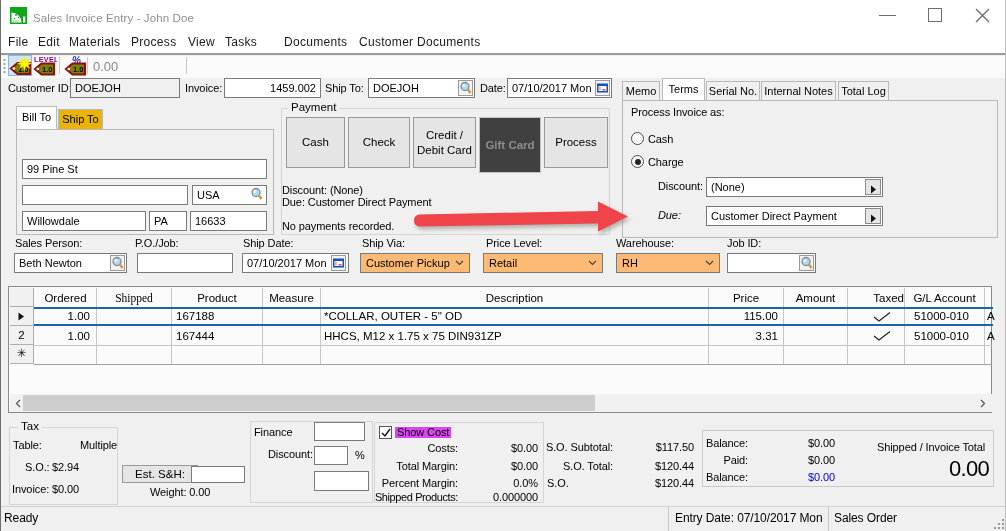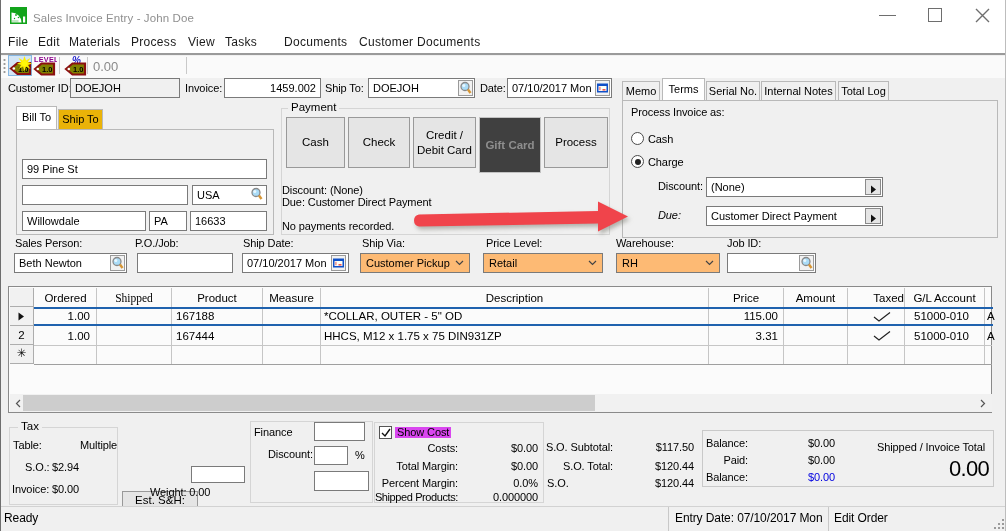--- a/index.html
+++ b/index.html
@@ -309,21 +309,21 @@
 
 <div class="gb" style="left:9px;top:427px;width:109px;height:78px;">
       <span class="cap" style="left:8px;">Tax</span>
     </div>
 <div class="lbl" style="left:13px;top:440px;">Table:</div>
     <div class="lbl" style="left:52px;top:440px;margin-left:28px;">Multiple</div>
 <div class="lbl" style="left:25px;top:462px;">S.O.:</div>
     <div class="lbl" style="left:52px;top:462px;">$2.94</div>
 <div class="lbl" style="left:12px;top:484px;">Invoice:</div>
     <div class="lbl" style="left:52px;top:484px;">$0.00</div>
-<div class="btn" style="left:122px;top:491px;width:76px;height:18px;">Est. S&amp;H:</div>
+<div class="btn" style="left:122px;top:465px;width:76px;height:18px;">Est. S&amp;H:</div>
 <div class="tb" style="left:191px;top:466px;width:54px;height:17px;"></div>
 <div class="lbl" style="left:150px;top:487px;">Weight: 0.00</div>
 <div class="gb" style="left:250px;top:421px;width:123px;height:82px;"></div>
 <div class="lbl" style="left:252px;top:427px;background:#f0f0f0;padding:0 2px;">Finance</div>
 <div class="tb" style="left:314px;top:422px;width:51px;height:19px;"></div>
 <div class="lbl" style="left:268px;top:449px;">Discount:</div>
 <div class="tb" style="left:314px;top:446px;width:34px;height:19px;"></div>
 <div class="lbl" style="left:355px;top:450px;">%</div>
 <div class="tb" style="left:314px;top:471px;width:55px;height:20px;"></div>
 <div class="gb" style="left:374px;top:422px;width:170px;height:81px;"></div>
@@ -354,21 +354,21 @@
 <div class="lbl" style="left:748px;top:472px;transform:translateX(-100%);">Balance:</div>
     <div class="lbl" style="left:835px;top:472px;transform:translateX(-100%);color:#0000e0;">$0.00</div>
 <div class="lbl" style="left:877px;top:442px;">Shipped / Invoice Total</div>
 <div class="abs" style="left:989px;top:458px;transform:translateX(-100%);font-size:22px;letter-spacing:-0.7px;color:#000;line-height:1;">0.00</div>
 
 <div class="abs" style="left:0;top:506px;width:1006px;height:25px;background:#f0f0f0;border-top:1px solid #d2d2d2;"></div>
 <div class="lbl" style="left:4px;top:512px;font-size:12px;">Ready</div>
 <div class="abs" style="left:668px;top:507px;width:1px;height:24px;background:#c8c8c8;"></div>
 <div class="lbl" style="left:675px;top:512px;font-size:12px;">Entry Date: 07/10/2017 Mon</div>
 <div class="abs" style="left:828px;top:507px;width:1px;height:24px;background:#c8c8c8;"></div>
-<div class="lbl" style="left:834px;top:512px;font-size:12px;">Edit Order</div>
+<div class="lbl" style="left:834px;top:512px;font-size:12px;">Sales Order</div>
 <svg class="abs" style="left:993px;top:518px;" width="12" height="12" viewBox="0 0 12 12">
       <g fill="#9a9a9a">
         <rect x="9" y="1" width="2" height="2"></rect>
         <rect x="9" y="5" width="2" height="2"></rect>
         <rect x="9" y="9" width="2" height="2"></rect>
         <rect x="5" y="5" width="2" height="2"></rect>
         <rect x="5" y="9" width="2" height="2"></rect>
         <rect x="1" y="9" width="2" height="2"></rect>
       </g>
     </svg>

